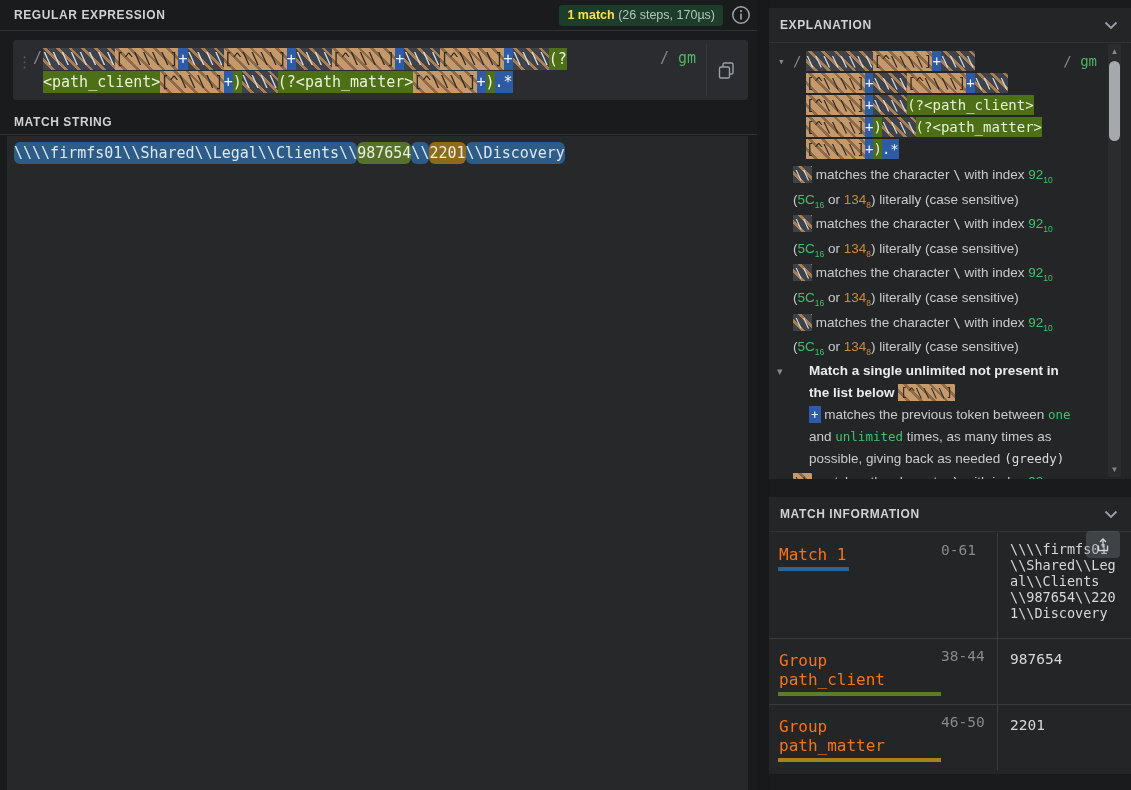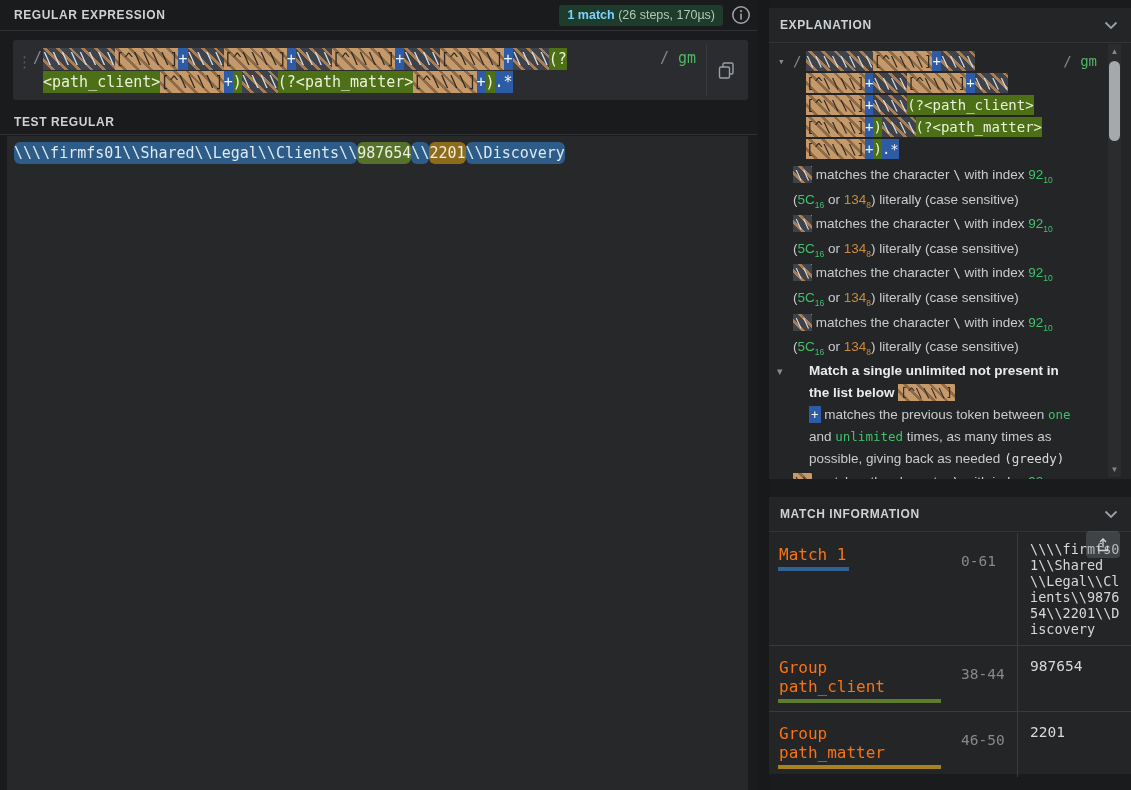--- a/index.html
+++ b/index.html
@@ -11,21 +11,21 @@
   }
   .mono{font-family:"DejaVu Sans Mono",monospace;}
   .sec-title{font-size:12px;font-weight:700;color:#cfd2d4;letter-spacing:.6px;}
 
   
   .left{position:absolute;left:0;top:0;width:758px;height:790px;}
   .lp-header{height:31px;display:flex;align-items:center;gap:7px;
     padding:0 6px 0 14px;border-bottom:1px solid #303236;box-sizing:border-box;}
   .lp-header .sec-title{margin-right:auto;}
   .badge{background:#1e3c2b;border-radius:3px;padding:3px 8px 4px;font-size:12.5px;color:#b3c7b7;cursor:pointer;}
-  .badge b{color:#7dd3fc;font-weight:700;}
+  .badge b{color:#fde047;font-weight:700;}
   .info-btn{width:22px;height:22px;display:flex;align-items:center;justify-content:center;cursor:pointer;}
 
   .regex-box{position:relative;margin:9px 10px 0 13px;height:60px;background:#2a2c2f;border-radius:3px;}
   .drag{position:absolute;left:4px;top:13px;color:#5a5d61;font-size:15px;letter-spacing:-2px;cursor:grab;}
   .delim,.delim2{color:#85898d;}
   .regex-box > .delim{position:absolute;left:20px;top:9px;font-size:15px;}
   .regex-content{position:absolute;left:30px;top:8px;right:96px;font-size:15px;line-height:23px;white-space:nowrap;}
   .flags-wrap{position:absolute;right:52px;top:9px;font-size:15px;}
   .flags{color:#53b365;}
   .vdiv{position:absolute;right:41px;top:4px;bottom:4px;width:1px;background:#37393c;}
@@ -87,21 +87,21 @@
   .sb-thumb{position:absolute;left:1px;top:17px;width:11px;height:80px;background:#a6a9ac;border-radius:6px;cursor:pointer;}
 
   
   .mi-table{position:absolute;top:36px;left:0;right:0;}
   .mi-row{display:flex;align-items:stretch;border-bottom:1px solid #393b3e;cursor:pointer;}
   .mi-row:last-child{border-bottom:none;}
   .mi-row.big{min-height:106px;box-sizing:border-box;}
   .mi-row:not(.big){min-height:42px;box-sizing:border-box;}
   .mi-labelcell{width:172px;padding:12px 0 8px 9px;box-sizing:border-box;}
   .mi-label{display:inline-block;font-size:16px;color:#f97316;border-bottom:4px solid #2f6395;padding:0 3px 3px 1px;}
-  .mi-range{width:56px;color:#87898c;font-size:14.5px;padding-top:20px;box-sizing:border-box;margin-left:20px;}
+  .mi-range{width:56px;color:#87898c;font-size:14.5px;padding-top:9px;box-sizing:border-box;}
   .mi-value{flex:1;border-left:1px solid #393b3e;padding:12px 6px 8px 12px;color:#d6d8da;font-size:14.5px;box-sizing:border-box;}
   .mi-value.wrap{font-size:13.5px;line-height:16px;padding-top:8px;}
   .mi-value.wrap .inner{display:block;max-width:107px;word-break:break-all;}
   .export-btn{position:absolute;top:34px;right:11px;width:34px;height:27px;border:none;border-radius:4px;
     background:rgba(120,124,128,.35);display:flex;align-items:center;justify-content:center;cursor:pointer;padding:0;}
 </style>
 </head>
 <body>
 
 <div class="left">
@@ -125,21 +125,21 @@
     <div class="vdiv"></div>
     <button class="copy-btn">
       <svg width="19" height="19" viewBox="0 0 19 19">
           <rect x="6" y="2" width="10" height="11" rx="1.5" fill="none" stroke="#9aa0a6" stroke-width="1.4"></rect>
           <rect x="2.5" y="6" width="10" height="11" rx="1.5" fill="#2a2c2f" stroke="#9aa0a6" stroke-width="1.4"></rect>
         </svg>
     </button>
   </div>
 
   <div class="lp-header2">
-    <span class="sec-title">TEST REGULAR</span>
+    <span class="sec-title">MATCH STRING</span>
   </div>
   <div class="test-box">
     <div class="test-line mono"><span class="hl hl-match">\\\\firmfs01\\Shared\\Legal\\Clients\\</span><span class="hl hl-client">987654</span><span class="hl hl-match">\\</span><span class="hl hl-matter">2201</span><span class="hl hl-match">\\Discovery</span></div>
   </div>
 </div>
 
 <div class="splitter"></div>
 
 <div class="right">
 

